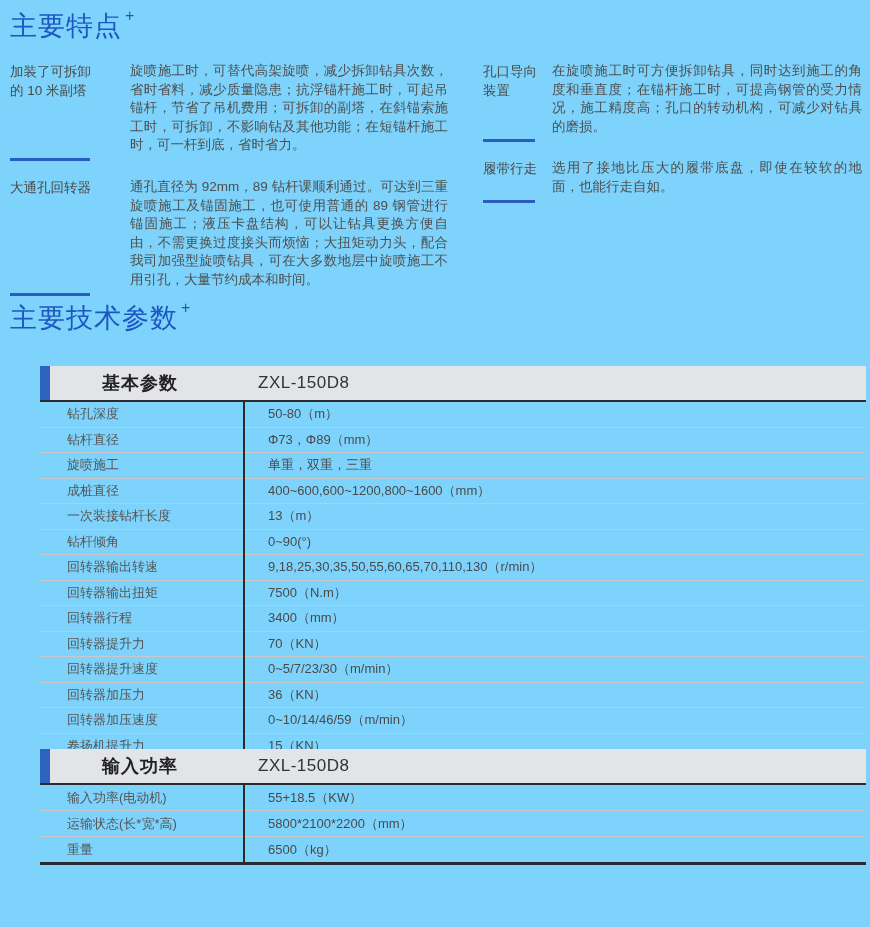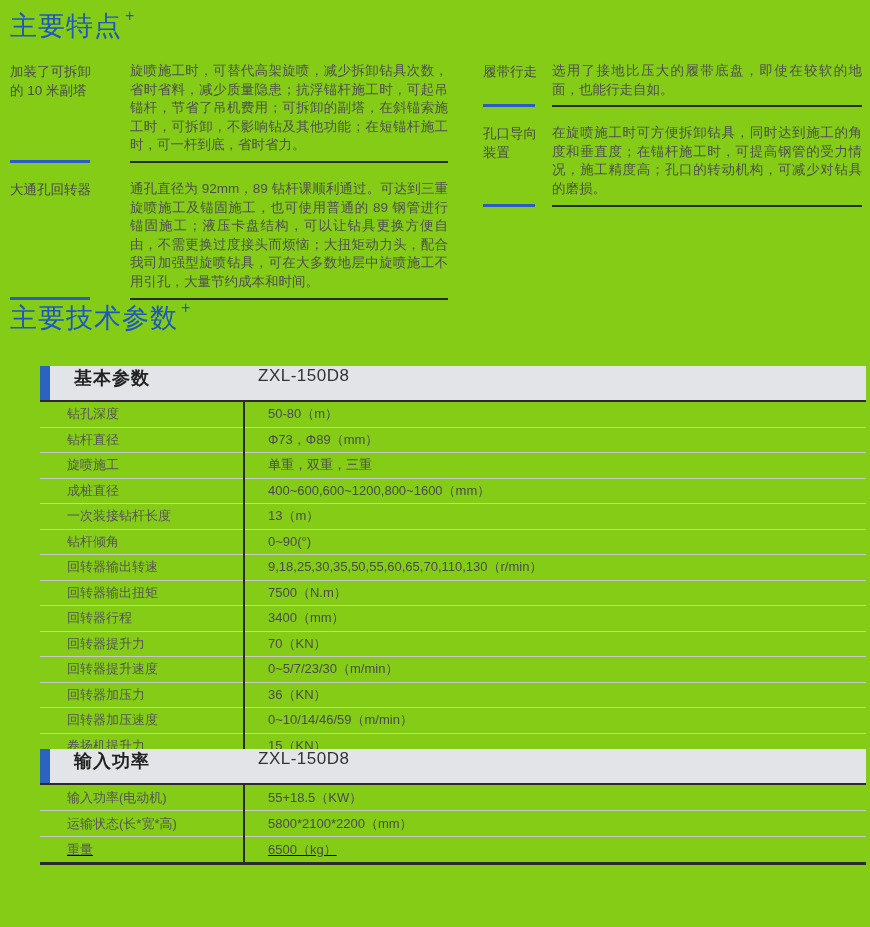--- a/index.html
+++ b/index.html
@@ -1,57 +1,57 @@
 <!DOCTYPE html>
 <html style="--accent: #1d57c0; --accent-line: #2a5cc4; --accent-bar: #2d63bd; --header-bg: #e3e4e8; --dark-line: #2b2b2b; --row-line: #c9c9c9;"><head>
 <meta charset="utf-8">
 <style>
   html,body{margin:0;padding:0;background:#ffffff;}
   body{font-family:"Liberation Sans","DejaVu Sans",sans-serif;}
-  .page{position:relative;width:870px;height:927px;background:#84cc16;overflow:hidden;}
+  .page{position:relative;width:870px;height:927px;background:#7dd3fc;overflow:hidden;}
 
   
   .sec-title{position:absolute;left:10px;margin:0;font-weight:500;font-size:27px;
     color:var(--accent);letter-spacing:1px;}
   .sec-title sup{font-size:16px;font-weight:400;position:relative;top:-4px;margin-left:3px;}
   #title-features{top:8px;}
   #title-specs{top:300px;}
 
   
   .features-col{position:absolute;top:62px;}
   #col-left{left:10px;width:438px;}
   #col-right{left:483px;width:379px;}
   .feature{display:flex;margin-bottom:17px;}
   .f-label-col{display:flex;flex-direction:column;flex-shrink:0;}
   #col-left .f-label-col{width:88px;margin-right:32px;}
   #col-right .f-label-col{width:60px;margin-right:9px;}
   .f-label{font-size:13.5px;line-height:19px;color:#4a4a4a;}
   .f-blue-line{height:3px;background:var(--accent-line);margin-top:auto;}
   #col-left .f-blue-line{width:80px;}
   #col-right .f-blue-line{width:52px;}
-  .f-desc-col{display:flex;flex-direction:column;flex:1;}
+  .f-desc-col{display:flex;flex-direction:row;flex:1;}
   .f-desc{font-size:13.5px;line-height:18.6px;color:#4f4f4f;text-align:justify;}
   .f-dark-line{height:2px;background:var(--dark-line);margin-top:auto;min-height:2px;}
   .f-desc{margin-bottom:6px;}
 
   
   .spec-table{position:absolute;left:40px;width:826px;}
   #table-basic{top:366px;}
   #table-power{top:749px;}
   .t-header{position:relative;height:34px;background:var(--header-bg);
-    border-bottom:2px solid var(--dark-line);display:flex;}
+    border-bottom:2px solid var(--dark-line);display:flex;align-items:center;padding-left:28px;}
   .t-bar{position:absolute;left:0;top:0;bottom:0;width:10px;background:var(--accent-bar);}
   .t-title{margin-left:34px;font-size:18px;font-weight:bold;color:#222;letter-spacing:1px;}
   .t-model{position:absolute;left:218px;font-size:17px;color:#333;letter-spacing:0.5px;}
   .t-rows{position:relative;border-bottom:3px solid var(--dark-line);}
   .t-vline{position:absolute;left:203px;top:0;bottom:0;width:2px;background:var(--dark-line);}
   .t-row{display:flex;align-items:center;border-bottom:1px solid var(--row-line);}
   #table-basic .t-row{height:24.5px;}
   #table-power .t-row{height:25px;}
-  .t-row:last-child{border-bottom:none;text-decoration:underline;}
+  .t-row:last-child{border-bottom:none;}
   .t-cell-label{width:203px;box-sizing:border-box;padding-left:27px;font-size:13px;color:#555;
     flex-shrink:0;}
   .t-cell-value{flex:1;padding-left:25px;font-size:13px;color:#4a4a4a;}
 </style>
 </head>
 <body>
 
 <div class="page">
 
   <h2 class="sec-title" id="title-features"><span>主要特点</span><sup>+</sup></h2>
@@ -74,35 +74,35 @@
         </div>
         <div class="f-desc-col">
           <div class="f-desc">通孔直径为 92mm，89 钻杆课顺利通过。可达到三重旋喷施工及锚固施工，也可使用普通的 89 钢管进行锚固施工；液压卡盘结构，可以让钻具更换方便自由，不需更换过度接头而烦恼；大扭矩动力头，配合我司加强型旋喷钻具，可在大多数地层中旋喷施工不用引孔，大量节约成本和时间。</div>
           <div class="f-dark-line"></div>
         </div>
       </div>
     </div>
   <div class="features-col" id="col-right">
       <div class="feature">
         <div class="f-label-col">
+          <div class="f-label">孔口导向装置</div>
+          <div class="f-blue-line"></div>
+        </div>
+        <div class="f-desc-col">
+          <div class="f-desc">在旋喷施工时可方便拆卸钻具，同时达到施工的角度和垂直度；在锚杆施工时，可提高钢管的受力情况，施工精度高；孔口的转动机构，可减少对钻具的磨损。</div>
+          <div class="f-dark-line"></div>
+        </div>
+      </div>
+      <div class="feature">
+        <div class="f-label-col">
           <div class="f-label">履带行走</div>
           <div class="f-blue-line"></div>
         </div>
         <div class="f-desc-col">
           <div class="f-desc">选用了接地比压大的履带底盘，即使在较软的地面，也能行走自如。</div>
-          <div class="f-dark-line"></div>
-        </div>
-      </div>
-      <div class="feature">
-        <div class="f-label-col">
-          <div class="f-label">孔口导向装置</div>
-          <div class="f-blue-line"></div>
-        </div>
-        <div class="f-desc-col">
-          <div class="f-desc">在旋喷施工时可方便拆卸钻具，同时达到施工的角度和垂直度；在锚杆施工时，可提高钢管的受力情况，施工精度高；孔口的转动机构，可减少对钻具的磨损。</div>
           <div class="f-dark-line"></div>
         </div>
       </div>
     </div>
 
   <h2 class="sec-title" id="title-specs"><span>主要技术参数</span><sup>+</sup></h2>
 
   <div class="spec-table" id="table-basic">
     <div class="t-header">
       <span class="t-bar"></span>

